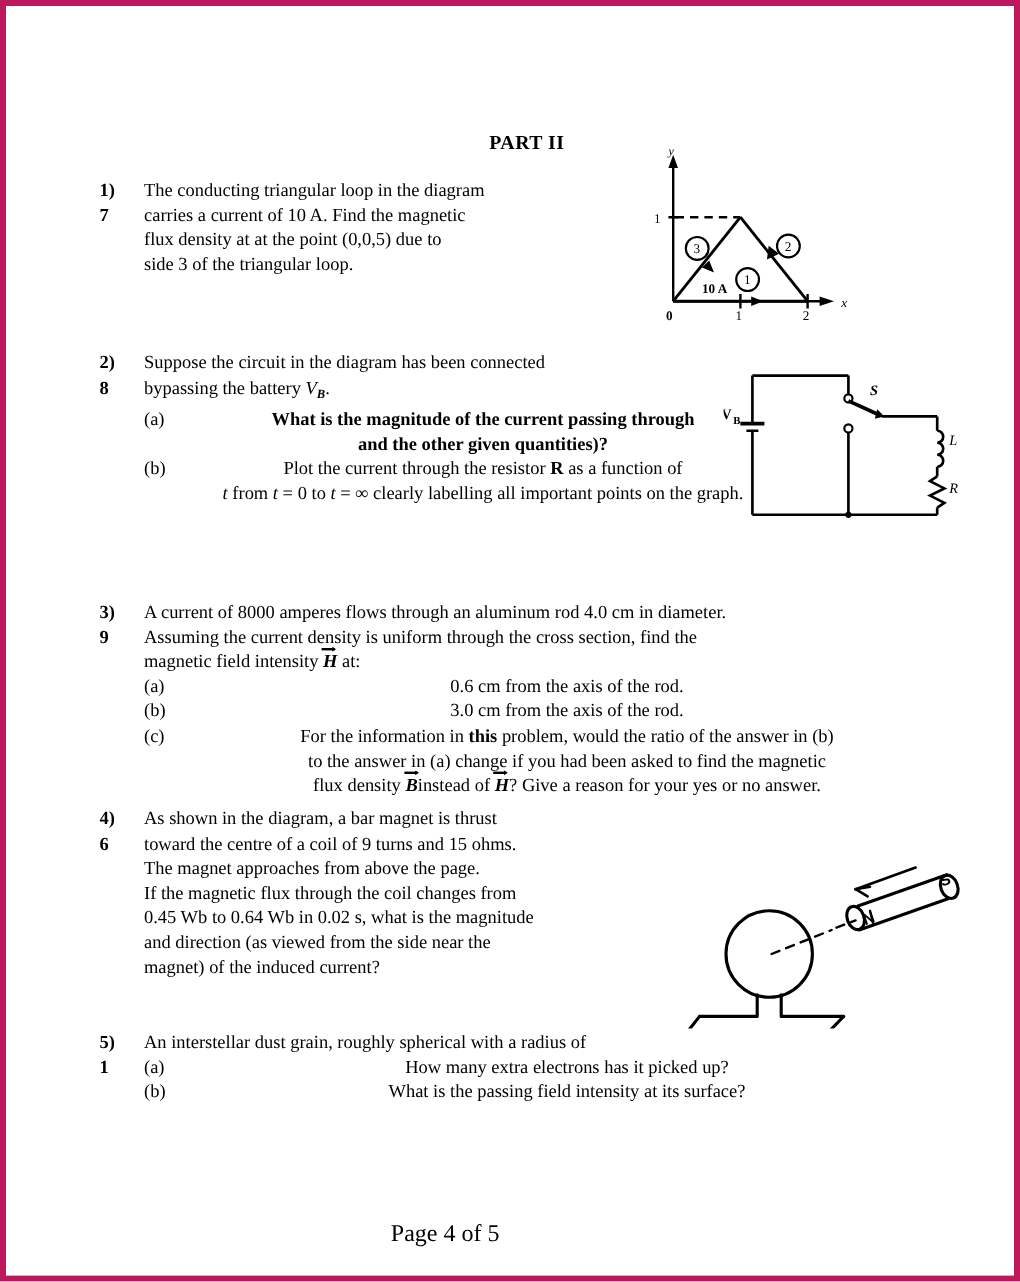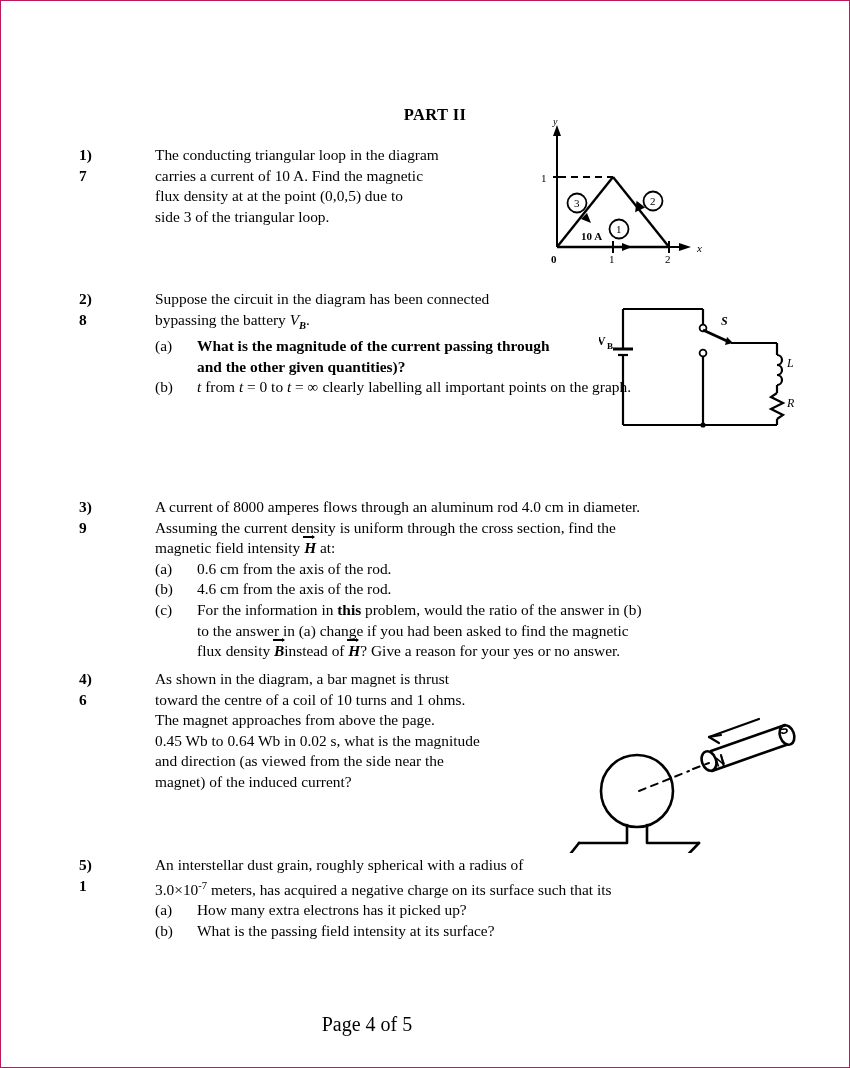--- a/index.html
+++ b/index.html
@@ -10,21 +10,21 @@
   body {
     font-family: "Liberation Serif", "DejaVu Serif", serif;
     color: #000000;
   }
   #page {
     position: relative;
     width: 850px;
     height: 1068px;
     background: #ffffff;
     overflow: hidden;
-    border: 1px solid #be185d;
+    border: 5px solid #be185d;
     box-sizing: border-box;
   }
 
   
   .part-title {
     position: absolute;
     left: 0;
     top: 104px;
     width: 850px;
     text-align: center;
@@ -53,38 +53,38 @@
   .pmark {
     position: absolute;
     left: 0;
     top: 20.6px;
     width: 34px;
     font-weight: bold;
     font-size: 15.4px;
     text-align: left;
   }
   .ptext {
-    margin-left: 76px;
+    margin-left: 37px;
     display: block;
   }
   .ptext p {
     margin: 0;
     padding: 0;
     white-space: nowrap;
   }
   .sub {
     position: relative;
     padding-left: 42px;
   }
   .sub .lab {
     position: absolute;
     left: 0;
     top: 0;
   }
-  .sub p { white-space: nowrap; }
+  .sub p { white-space: nowrap; text-align: center; }
 
   i.v { font-style: italic; }
   b.v { font-weight: bold; }
   .sup { font-size: 10.5px; vertical-align: super; }
   .sub-i { font-size: 10.5px; vertical-align: sub; font-style: italic; }
   .sub-b { font-size: 10.5px; vertical-align: sub; font-style: italic; font-weight: bold;}
   .vecwrap { position: relative; display: inline-block; font-style: italic; font-weight: bold; }
   .vecwrap .bar {
     position: absolute;
     left: -1px;
@@ -185,20 +185,21 @@
       <p>Suppose the circuit in the diagram has been connected</p>
       <p>bypassing the battery <i class="v">V</i><span class="sub-b">B</span>.</p>
 
       <div class="sub">
         <span class="lab">(a)</span>
         <p><b>What is the magnitude of the current passing through</b></p>
         <p><b>and the other given quantities)?</b></p>
       </div>
       <div class="sub">
         <span class="lab">(b)</span>
+        <p>Plot the current through the resistor <b>R</b> as a function of</p>
         <p><i class="v">t</i> from <i class="v">t</i> = 0 to <i class="v">t</i> = ∞ clearly labelling all important points on the graph.</p>
       </div>
     </div>
   </div>
 
   <div class="figure" style="left:598px; top:296px;">
     <svg width="215" height="140" viewBox="0 0 215 140">
 
       <line x1="24" y1="12" x2="104" y2="12" stroke="#000" stroke-width="2.2"></line>
       <line x1="24" y1="12" x2="24" y2="52" stroke="#000" stroke-width="2.2"></line>
@@ -242,38 +243,39 @@
       <p>A current of 8000 amperes flows through an aluminum rod 4.0 cm in diameter.</p>
       <p>Assuming the current density is uniform through the cross section, find the</p>
       <p>magnetic field intensity <span class="vecwrap"><span class="bar"></span>H</span> at:</p>
 
       <div class="sub">
         <span class="lab">(a)</span>
         <p>0.6 cm from the axis of the rod.</p>
       </div>
       <div class="sub">
         <span class="lab">(b)</span>
-        <p>4.6 cm from the axis of the rod.</p>
+        <p>3.0 cm from the axis of the rod.</p>
       </div>
       <div class="sub">
         <span class="lab">(c)</span>
         <p>For the information in <b>this</b> problem, would the ratio of the answer in (b)</p>
         <p>to the answer in (a) change if you had been asked to find the magnetic</p>
         <p>flux density <span class="vecwrap"><span class="bar"></span>B</span>instead of <span class="vecwrap"><span class="bar"></span>H</span>? Give a reason for your yes or no answer.</p>
       </div>
     </div>
   </div>
 
   <div class="problem" style="left:78px; top:668px; width:470px;">
     <span class="pnum">4)</span>
     <span class="pmark">6</span>
     <div class="ptext">
       <p>As shown in the diagram, a bar magnet is thrust</p>
-      <p>toward the centre of a coil of 10 turns and 1 ohms.</p>
+      <p>toward the centre of a coil of 9 turns and 15 ohms.</p>
       <p>The magnet approaches from above the page.</p>
+      <p>If the magnetic flux through the coil changes from</p>
       <p>0.45 Wb to 0.64 Wb in 0.02 s, what is the magnitude</p>
       <p>and direction (as viewed from the side near the</p>
       <p>magnet) of the induced current?</p>
     </div>
   </div>
 
   <div class="figure" style="left:512px; top:662px;">
     <svg width="300" height="190" viewBox="0 0 300 190">
       <g fill="none" stroke="#000" stroke-width="2.6" stroke-linecap="round" stroke-linejoin="round">
 
@@ -309,21 +311,20 @@
       <text x="69" y="233" font-family="'Liberation Serif',serif" font-size="12">A</text>
       <text x="6" y="246" font-family="'Liberation Sans',sans-serif" font-size="15" font-weight="bold" letter-spacing="2.4">FRONT</text>
     </svg>
   </div>
 
   <div class="problem" style="left:78px; top:854px; width:700px;">
     <span class="pnum">5)</span>
     <span class="pmark">1</span>
     <div class="ptext">
       <p>An interstellar dust grain, roughly spherical with a radius of</p>
-      <p>3.0×10<span class="sup">-7</span> meters, has acquired a negative charge on its surface such that its</p>
 
       <div class="sub">
         <span class="lab">(a)</span>
         <p>How many extra electrons has it picked up?</p>
       </div>
       <div class="sub">
         <span class="lab">(b)</span>
         <p>What is the passing field intensity at its surface?</p>
       </div>
     </div>

